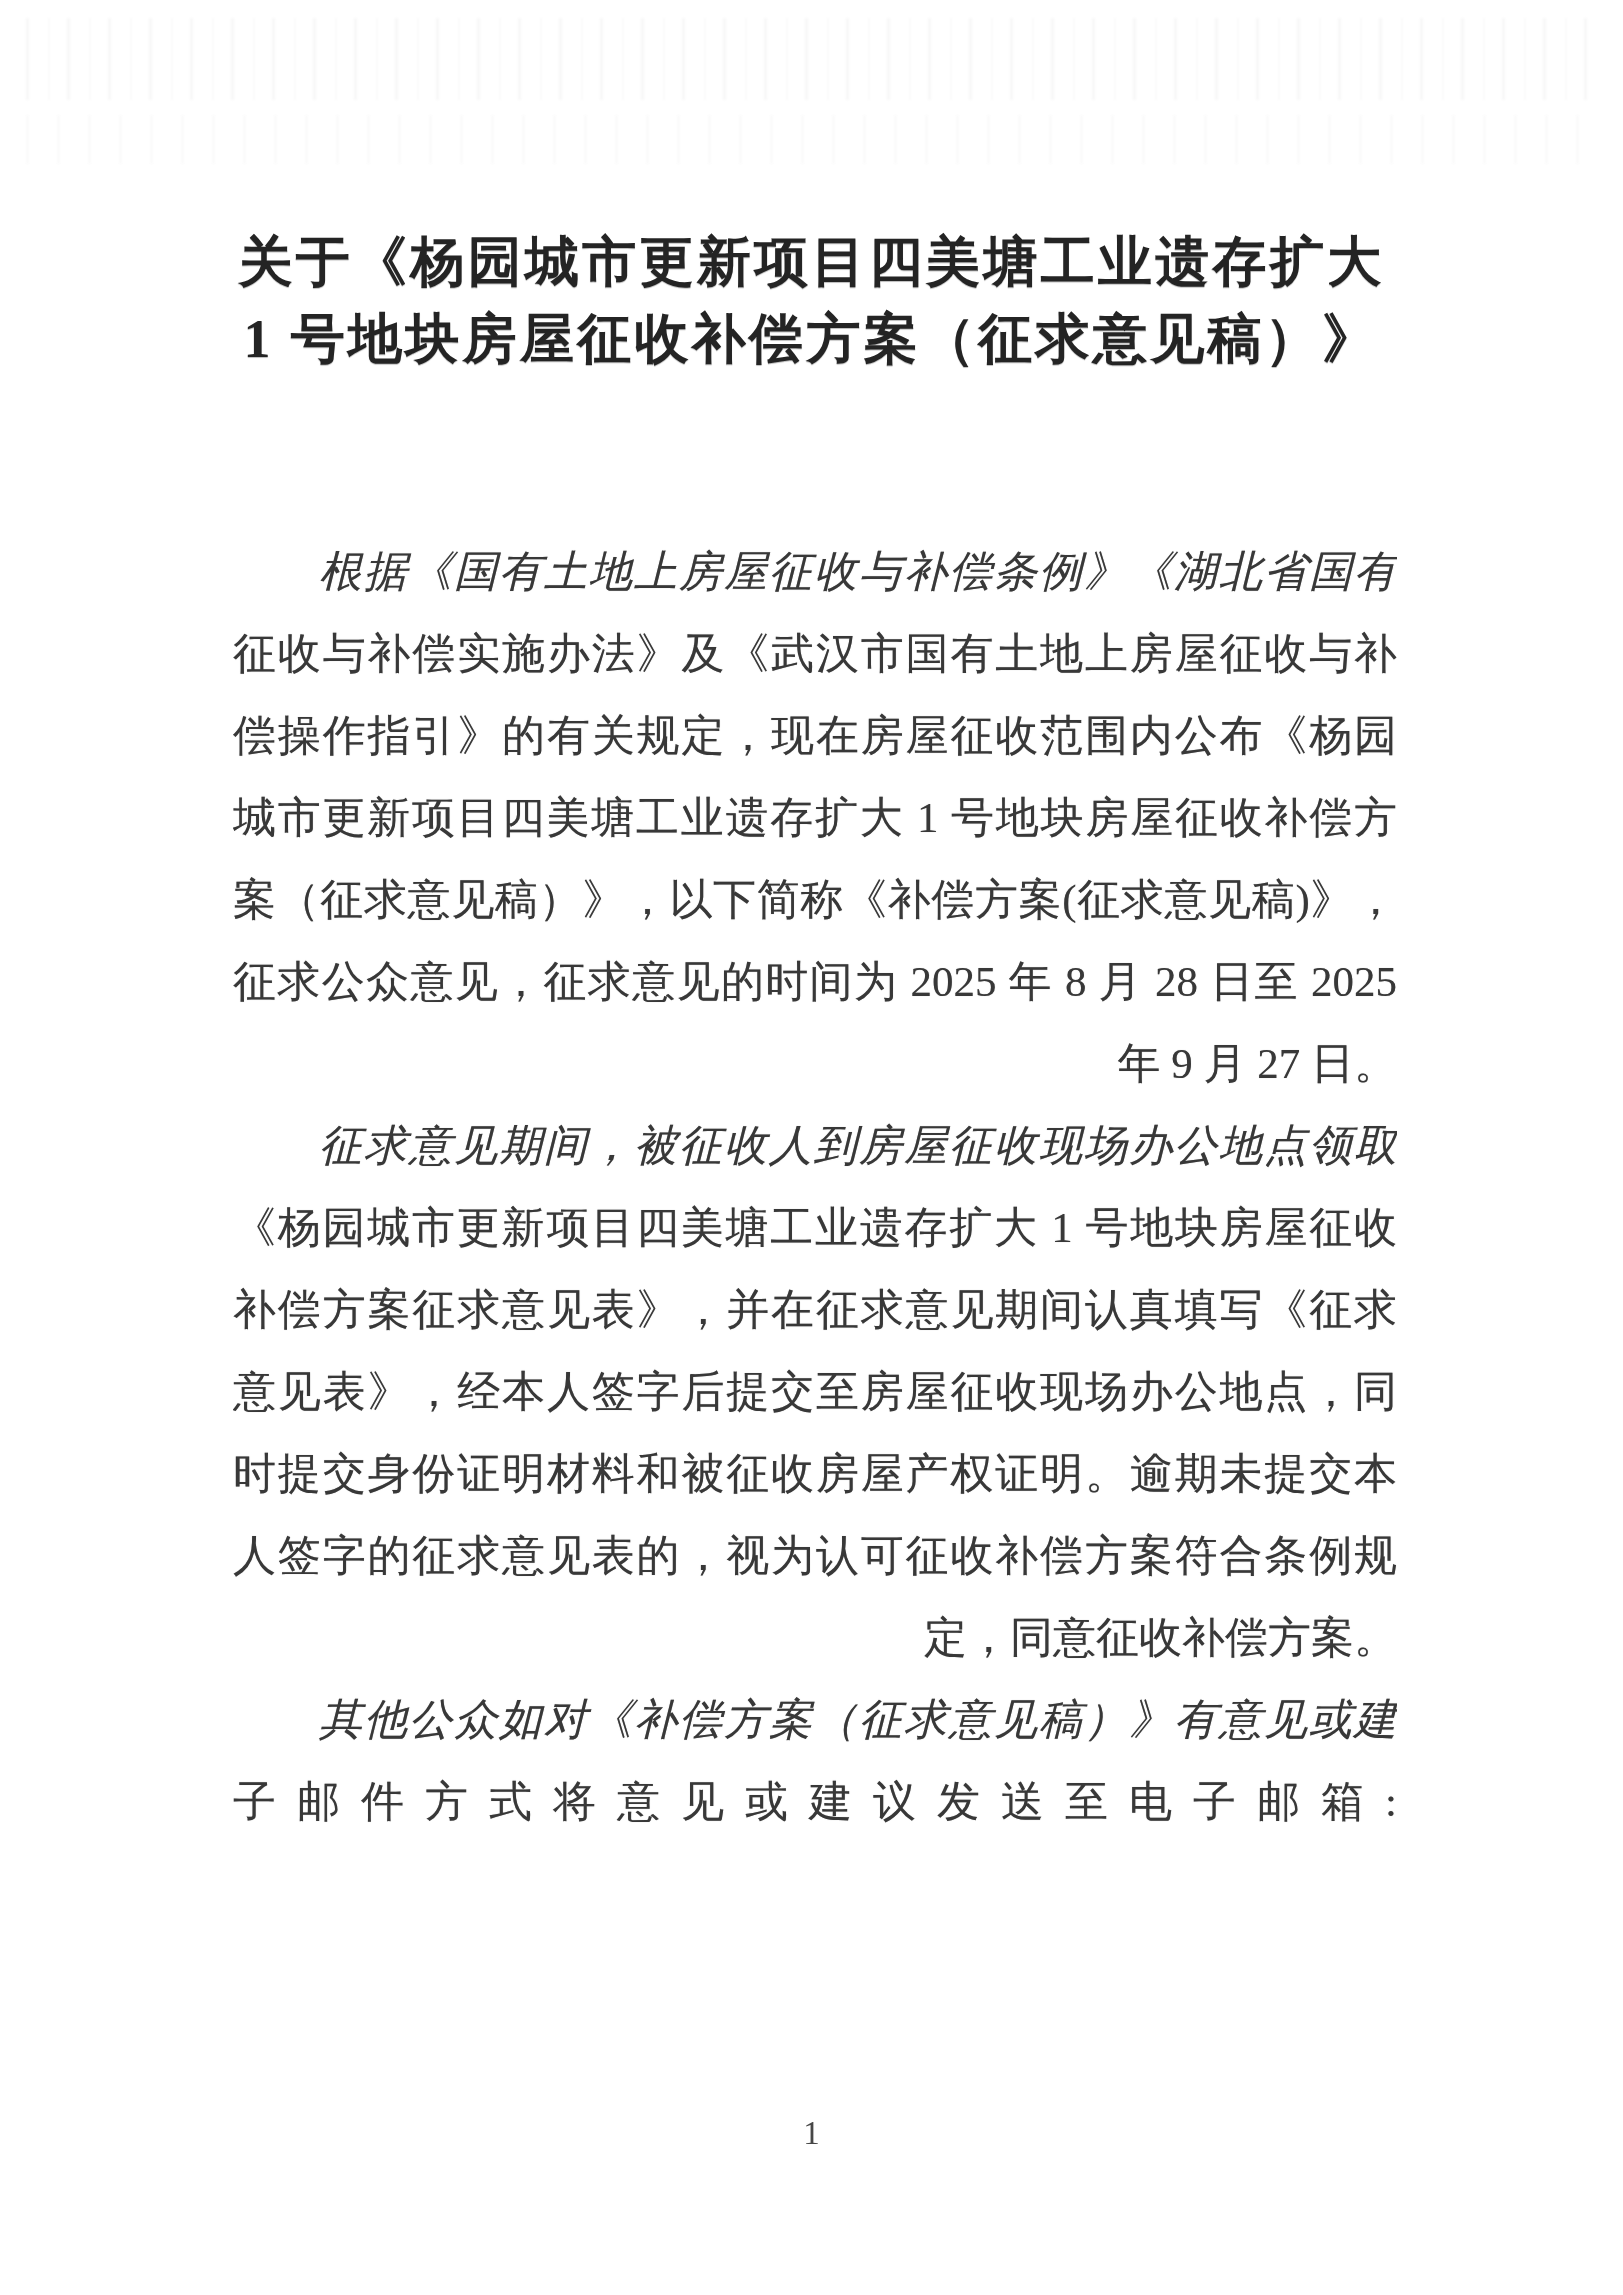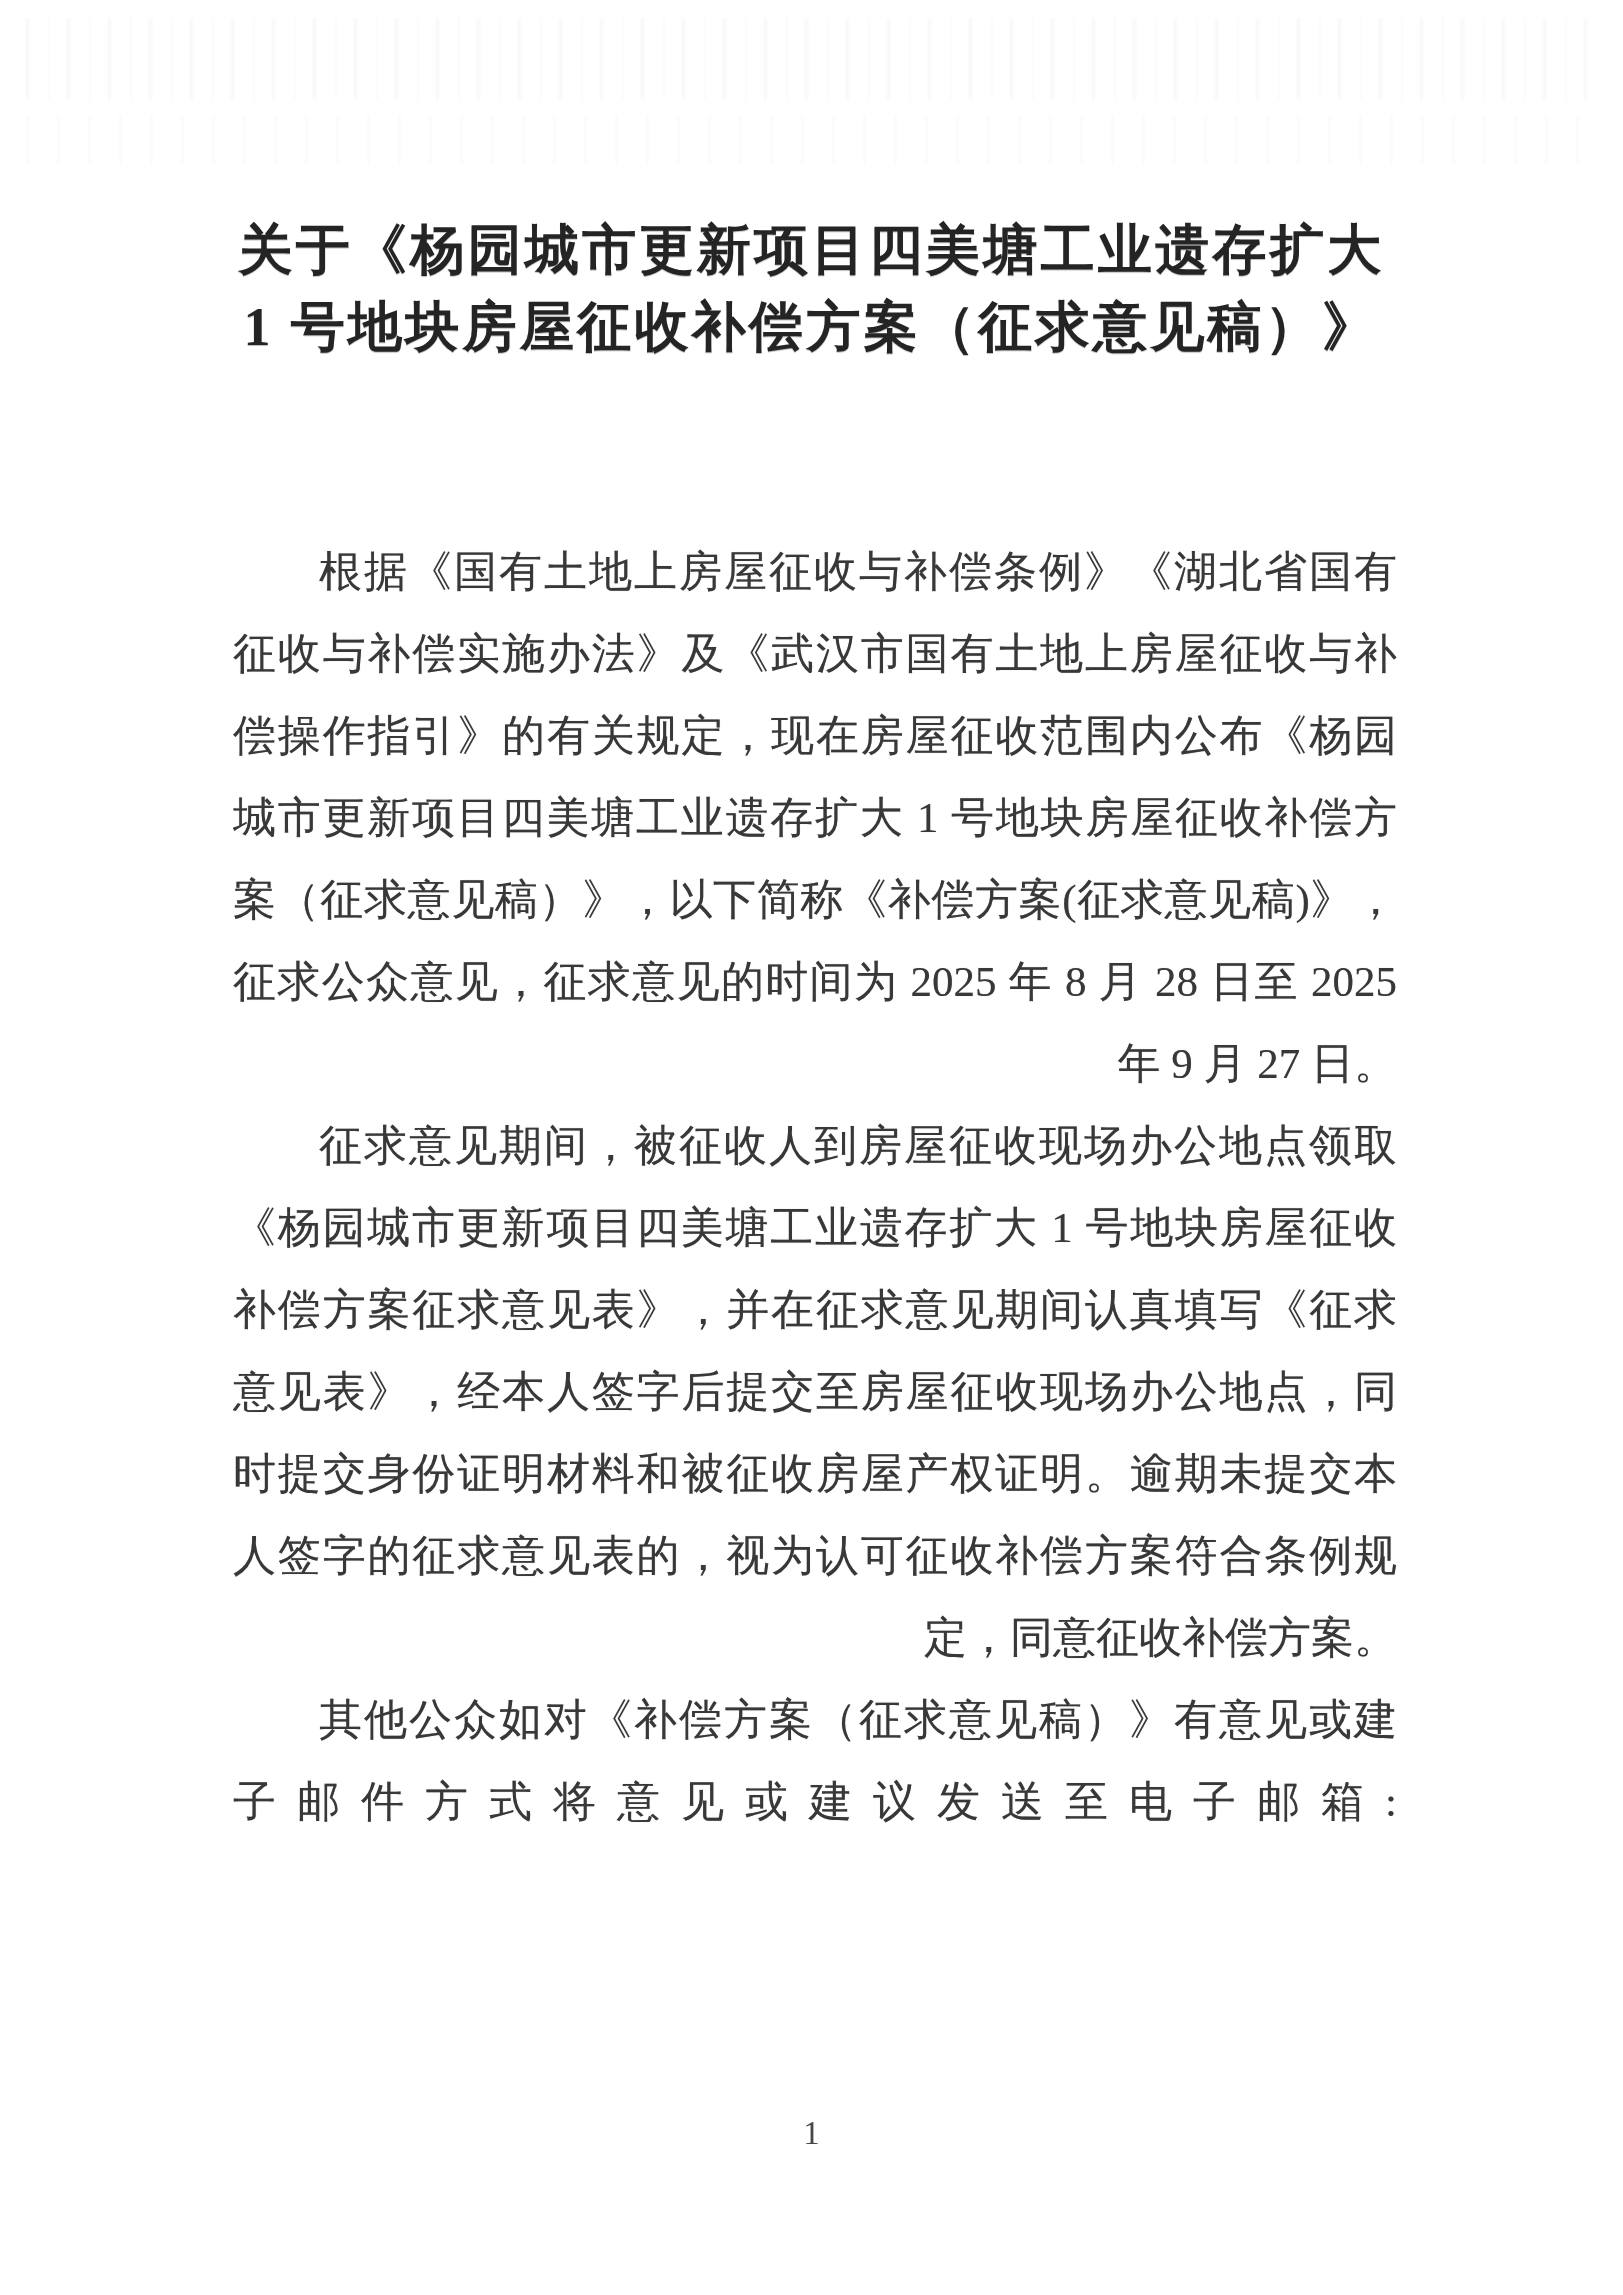--- a/index.html
+++ b/index.html
@@ -19,36 +19,36 @@
       rgba(105,105,105,.10) 0 3.3px, rgba(0,0,0,0) 3.3px 21.6px,
       rgba(105,105,105,.06) 21.6px 24px, rgba(0,0,0,0) 24px 41px);
   }
   .bleed.b2 {
     top:115px; height:49px; opacity:.4;
     background:repeating-linear-gradient(90deg,
       rgba(110,110,110,.08) 0 2.6px, rgba(0,0,0,0) 2.6px 31px);
   }
   .doc-title {
     position:absolute; top:208px; left:79px; right:79px;
-    margin:4px; text-align:center;
+    margin:16px; text-align:center;
     font-size:54px; line-height:77px; font-weight:bold;
     letter-spacing:3.3px; color:#242424;
     text-shadow:0 0.7px 0.7px rgba(40,40,40,.30);
   }
   .doc-body {
     position:absolute; top:531px; left:233px; width:1164px;
     font-size:43px; color:#383838;
     text-shadow:0 0 0.7px rgba(70,70,70,.55);
   }
   .line {
     height:82px; line-height:82px;
     text-align:justify; text-align-last:justify;
     overflow:hidden;
   }
-  .line.indent { text-indent:86px; }
+  .line.indent { text-indent:86px;font-style:italic; }
   .line.short { text-align:right; text-align-last:auto; }
   .page-number {
     position:absolute; top:2115px; left:0; width:100%;
     text-align:center; font-size:33px; color:#474747;
   }
 </style>
 </head>
 <body>
 
 <div class="page">

